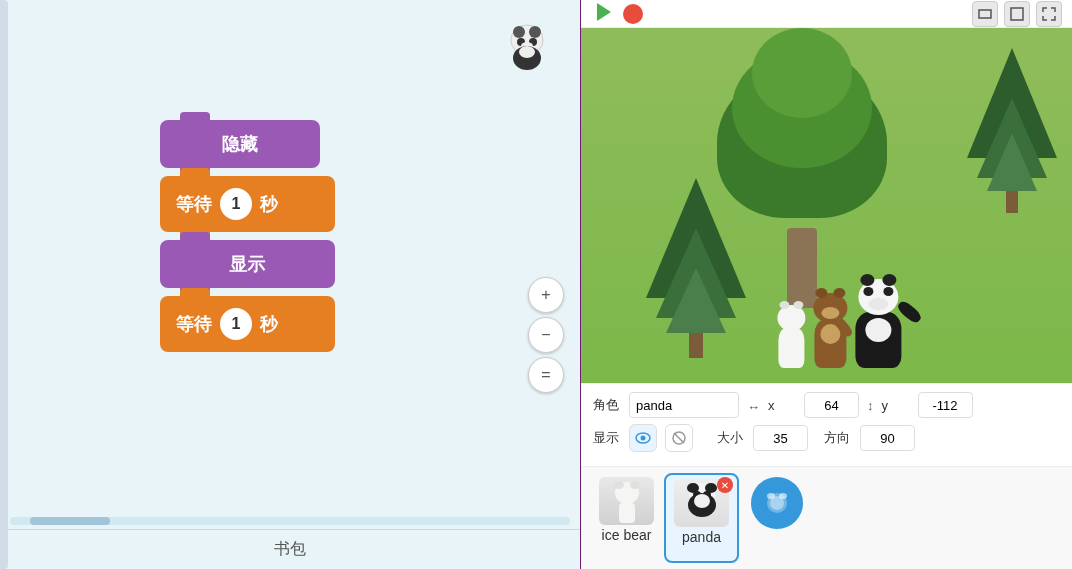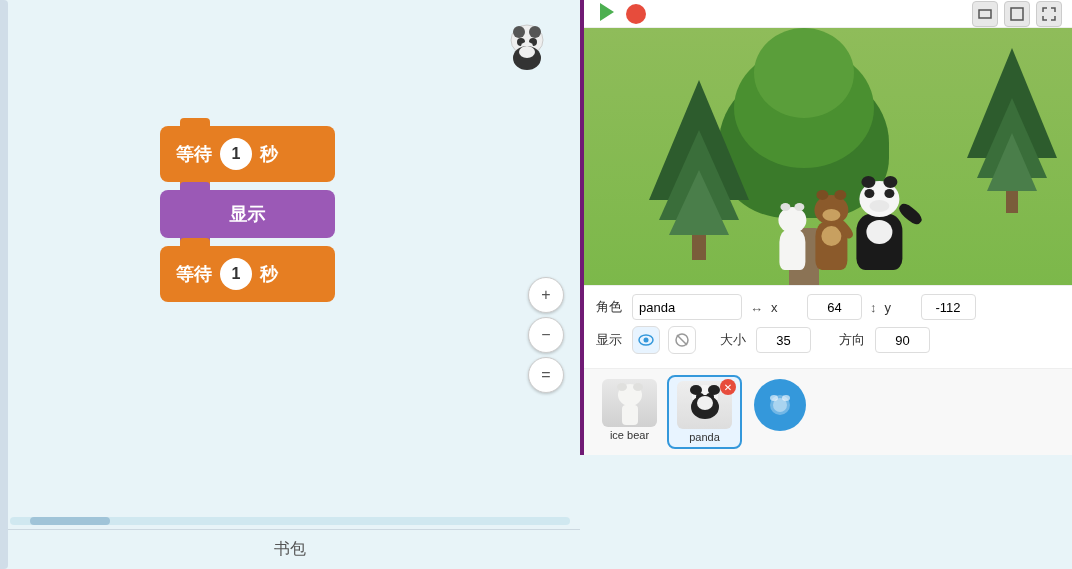--- a/index.html
+++ b/index.html
@@ -215,25 +215,25 @@
       justify-content: center;
       cursor: pointer;
       font-size: 16px;
       color: #555;
       box-shadow: 0 1px 3px rgba(0,0,0,0.2);
     }
 
     
     .right-panel {
       width: 492px;
-      height: 455px;
+      height: 569px;
       background: #f5f5f5;
       display: flex;
       flex-direction: column;
-      border-left: 4px solid #701a75;
+      border-left: 1px solid #701a75;
     }
 
     .stage-header {
       display: flex;
       align-items: center;
       justify-content: space-between;
       padding: 4px 10px;
       background: #fff;
       border-bottom: 1px solid #eee;
       height: 28px;
@@ -379,21 +379,21 @@
       background: #eee;
       border-radius: 6px;
       display: flex;
       align-items: center;
       justify-content: center;
       font-size: 24px;
       overflow: hidden;
     }
 
     .sprite-name {
-      font-size: 11px;
+      font-size: 14px;
       color: #333;
       margin-top: 2px;
       text-align: center;
     }
 
     .sprite-delete {
       position: absolute;
       top: 2px;
       right: 4px;
       width: 16px;
@@ -515,20 +515,23 @@
         <circle cx="16" cy="22" r="4" fill="#333"></circle>
         <circle cx="28" cy="22" r="4" fill="#333"></circle>
         <ellipse cx="22" cy="26" rx="6" ry="4" fill="#eee"></ellipse>
         <ellipse cx="22" cy="38" rx="14" ry="12" fill="#333"></ellipse>
         <ellipse cx="22" cy="32" rx="8" ry="6" fill="#eee"></ellipse>
       </svg>
     </div>
 
     <div class="blocks-container">
 
+      <div class="block-hide">
+        <span>隐藏</span>
+      </div>
 
       <div class="block-wait">
         <span>等待</span>
         <div class="block-number">
           <span>1</span>
         </div>
         <span>秒</span>
       </div>
 
       <div class="block-show">
@@ -693,21 +696,21 @@
           <div class="ban-btn">
             <svg width="14" height="14" viewBox="0 0 14 14">
                 <circle cx="7" cy="7" r="6" fill="none" stroke="#999" stroke-width="1.5"></circle>
                 <line x1="2" y1="2" x2="12" y2="12" stroke="#999" stroke-width="1.5"></line>
               </svg>
           </div>
 
           <span class="prop-label" style="margin-left:16px;">大小</span>
           <input class="prop-input prop-num-input" value="35" style="">
 
-          <span class="prop-label" style="margin-left:20px;">方向</span>
+          <span class="prop-label" style="margin-left:8px;">方向</span>
           <input class="prop-input prop-num-input" value="90" style="">
         </div>
       </div>
 
       <div class="sprites-panel">
 
         <div class="sprite-item">
           <div class="sprite-thumb sprite-thumb-ice">
             <svg width="36" height="45" viewBox="0 0 36 45">
               <ellipse cx="18" cy="14" rx="12" ry="11" fill="#f5f5f3"></ellipse>

